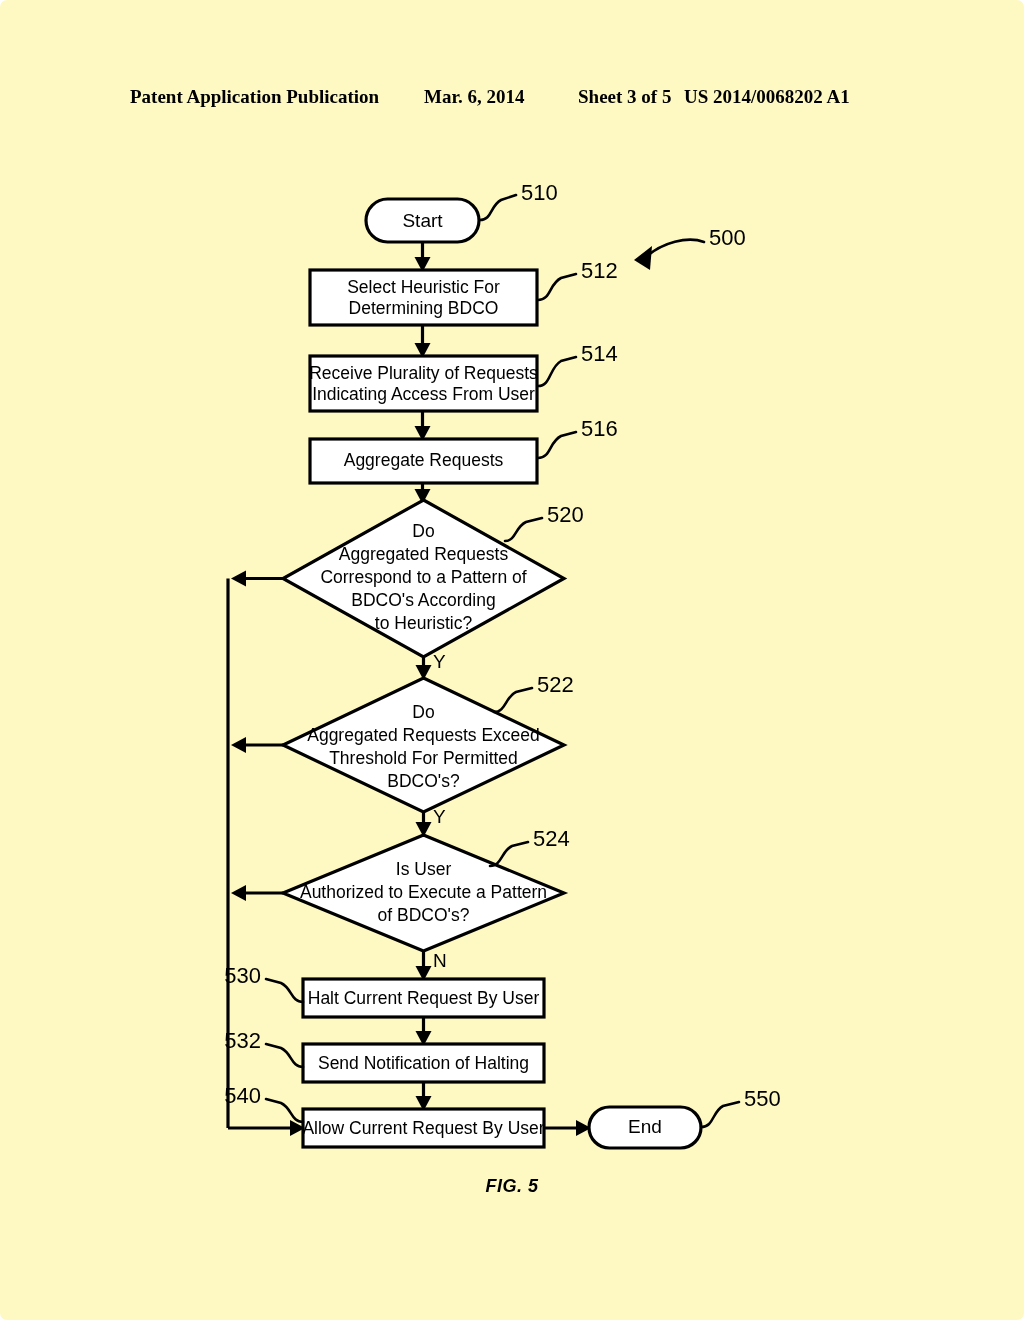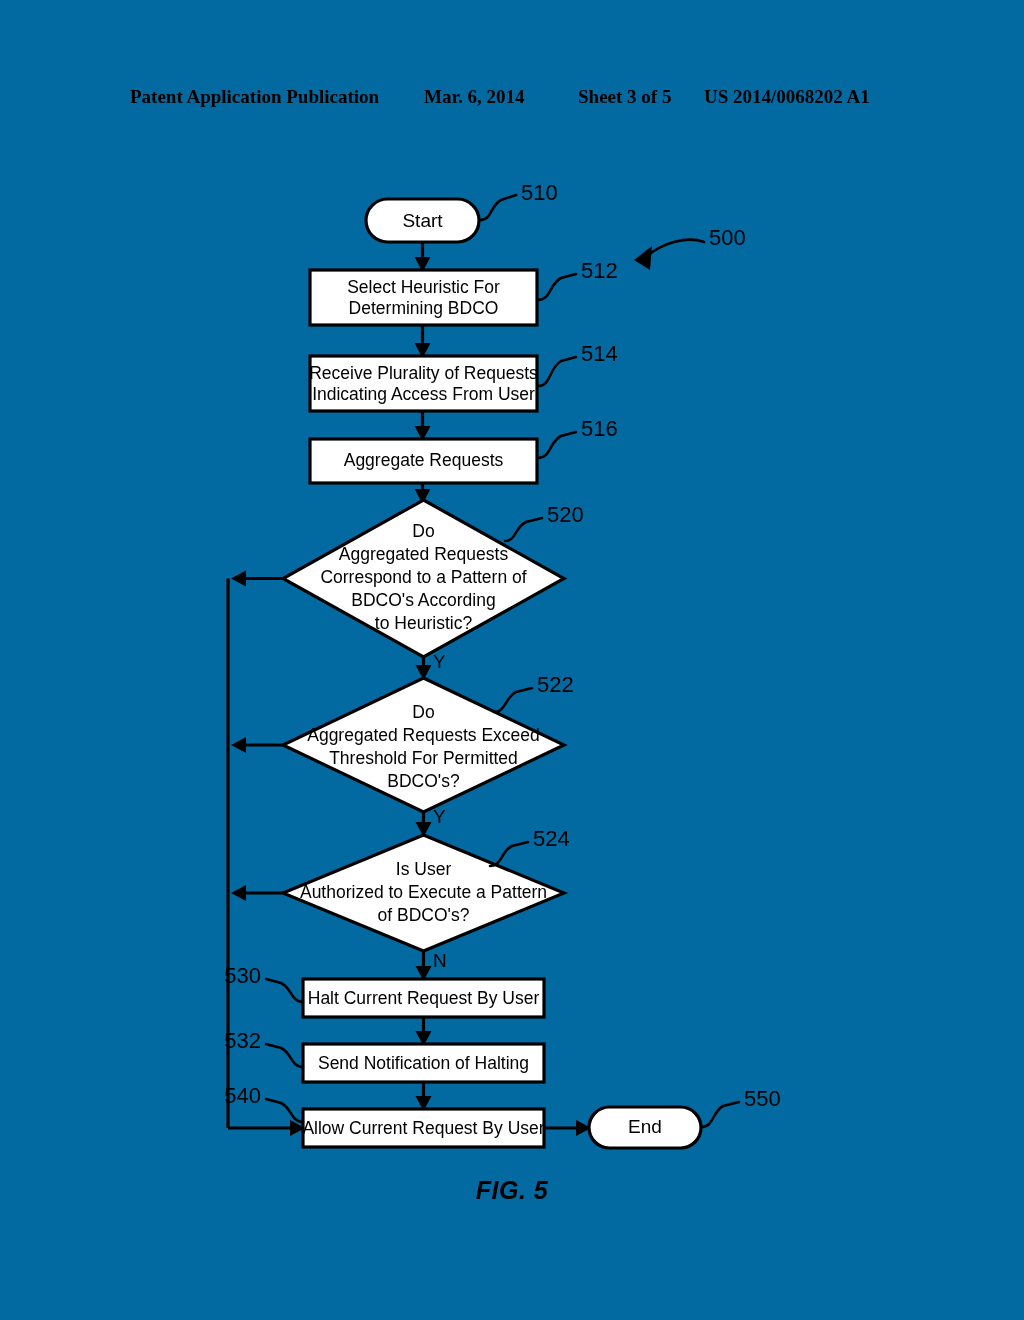--- a/index.html
+++ b/index.html
@@ -4,40 +4,41 @@
 <style>
   html, body {
     margin: 0;
     padding: 0;
     background: #ffffff;
   }
   #page {
     position: relative;
     width: 1024px;
     height: 1320px;
-    background: #0369a1;
+    background: #fef9c3;
     overflow: hidden;
     font-family: "Liberation Sans", sans-serif;
+    border-radius: 7px;
   }
   .hdr {
     position: absolute;
     top: 86px;
     left: 0;
     width: 1024px;
     height: 26px;
     font-family: "Liberation Serif", serif;
     font-weight: bold;
     font-size: 19px;
     color: #000;
     white-space: nowrap;
   }
   .hdr-left  { position: absolute; left: 130px;  top: 0; }
   .hdr-mid   { position: absolute; left: 424px;  top: 0; }
   .hdr-sheet { position: absolute; left: 578px;  top: 0; }
-  .hdr-right { position: absolute; left: 704px;  top: 0; }
+  .hdr-right { position: absolute; left: 684px;  top: 0; }
 
   #figure {
     position: absolute;
     left: 0;
     top: 150px;
     width: 1024px;
     height: 1010px;
   }
   #figsvg { display: block; }
 
@@ -83,21 +84,21 @@
   }
   .fig-caption {
     position: absolute;
     left: 0;
     top: 1176px;
     width: 1024px;
     text-align: center;
     font-family: "Liberation Sans", sans-serif;
     font-style: italic;
     font-weight: bold;
-    font-size: 25px;
+    font-size: 18px;
     letter-spacing: 0.5px;
     color: #000;
   }
 </style>
 </head>
 <body>
 
 <div id="page">
 
   <div class="hdr">

